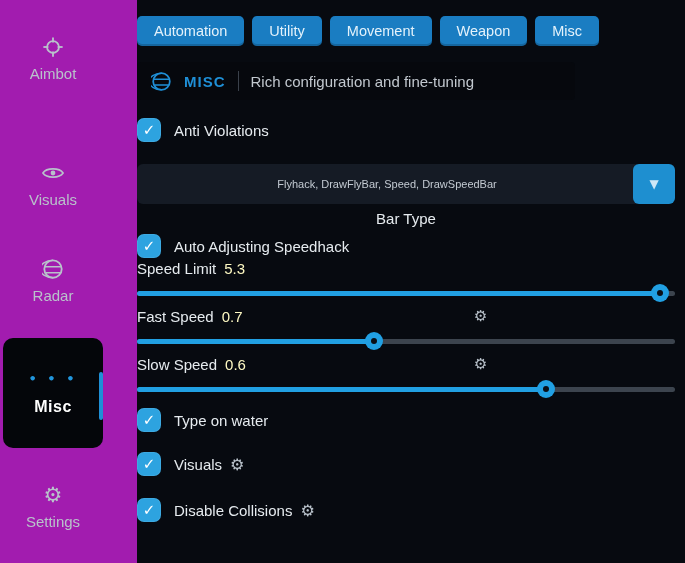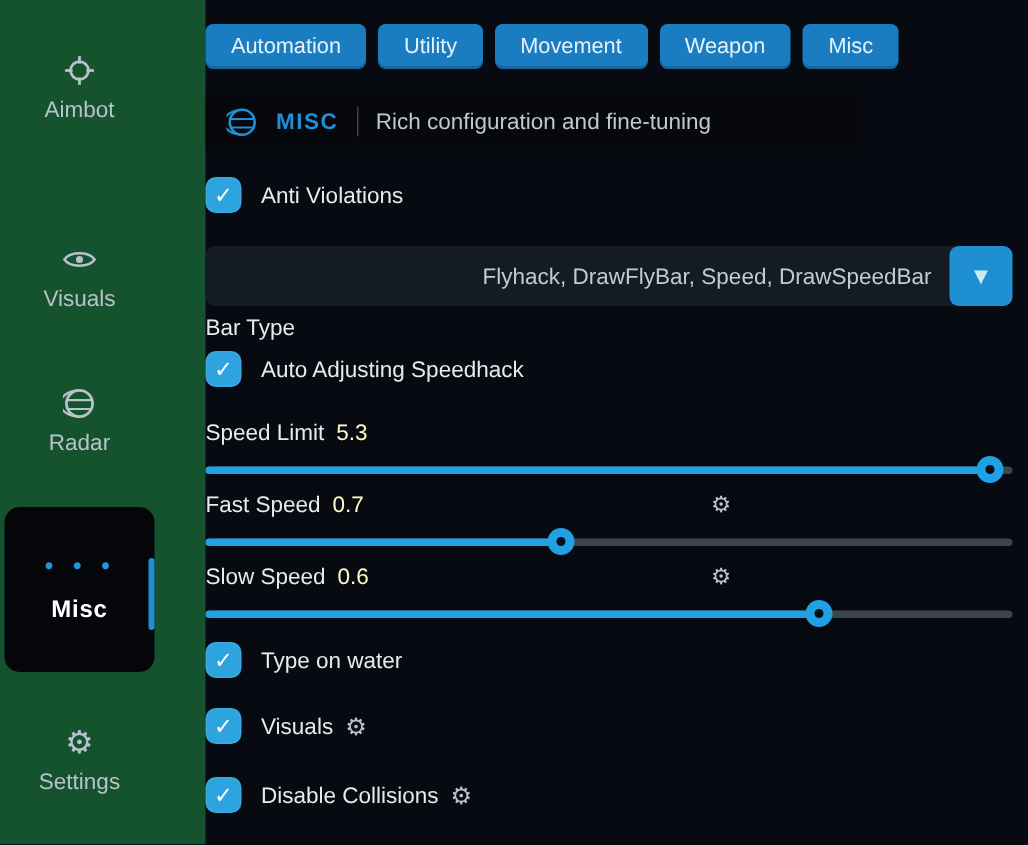--- a/index.html
+++ b/index.html
@@ -8,21 +8,21 @@
     font-family:"Liberation Sans", sans-serif;
     background:#070a10;
     color:#e6ebef;
     -webkit-font-smoothing:antialiased;
   }
   .app { display:flex; width:685px; height:563px; }
 
   
   .sidebar {
     width:137px; height:563px; flex:0 0 137px;
-    background:#14532d;
+    background:#a21caf;
     position:relative;
   }
   .side-item {
     position:absolute; left:0; width:106px;
     display:flex; flex-direction:column; align-items:center; gap:7px;
     color:#b9c2cb; font-size:15px; cursor:default;
   }
   .side-item .sicon { width:22px; height:22px; display:flex; align-items:center; justify-content:center; }
   .side-item svg { display:block; }
   .gear-glyph { font-family:"DejaVu Sans", sans-serif; color:#b9c2cb; }
@@ -70,30 +70,30 @@
     color:#ffffff; font-weight:bold; font-size:15px; cursor:pointer;
     font-family:"DejaVu Sans", sans-serif;
     box-shadow:inset 0 0 0 1px rgba(255,255,255,0.08);
   }
   .check-label { font-size:15px; color:#e6ebef; display:flex; align-items:center; gap:8px; }
   .row-gear { font-size:16px; cursor:pointer; }
 
   .combo { margin-top:22px; display:flex; height:40px; width:538px; }
   .combo-field {
     flex:1; background:#151b25; border:none; border-radius:6px 0 0 6px;
-    color:#c3cad2; font-size:15px; padding:0 16px;
-    font-family:"Liberation Sans", sans-serif; text-align:right;
+    color:#c3cad2; font-size:11px; padding:0 16px;
+    font-family:"Liberation Sans", sans-serif; text-align:center;
   }
   .combo-btn {
     width:42px; background:#1e8fd0; border:none; border-radius:6px; margin-left:-4px;
     color:#cfe8f7; font-size:12px; cursor:pointer;
     font-family:"DejaVu Sans", sans-serif;
   }
 
-  .field-label { margin-top:6px; font-size:15px; color:#e6ebef; height:18px; line-height:18px; }
+  .field-label { margin-top:6px; font-size:15px; color:#e6ebef; height:18px; line-height:18px;text-align:center; }
 
   .select {
     margin-top:6px; width:538px; height:32px; background:#1a222d; border-radius:6px;
     display:flex; align-items:center; justify-content:space-between;
     padding:0 14px; cursor:pointer;
   }
   .select-value { color:#aeb6bf; font-weight:bold; font-size:15px; }
   .select-chevron { width:14px; height:8px; }
 
   .auto-row { margin-top:6px; }
@@ -116,21 +116,21 @@
   .slider .handle {
     position:absolute; right:-9px; top:-6.5px; width:18px; height:18px;
     border-radius:50%; background:#21a0e3;
     display:flex; align-items:center; justify-content:center;
   }
   .slider .handle::after {
     content:""; width:6px; height:6px; border-radius:50%; background:#0a0f16;
   }
 
   .mt4{margin-top:4px;}
-  .mt20{margin-top:20px;} .mt22{margin-top:22px;} .mt24{margin-top:20px;}
+  .mt20{} .mt22{margin-top:22px;} .mt24{margin-top:20px;}
 </style>
 </head>
 <body>
 
 <div class="app">
 
   <aside class="sidebar">
 
     <div class="side-item" style="top:36px;">
       <span class="sicon">

